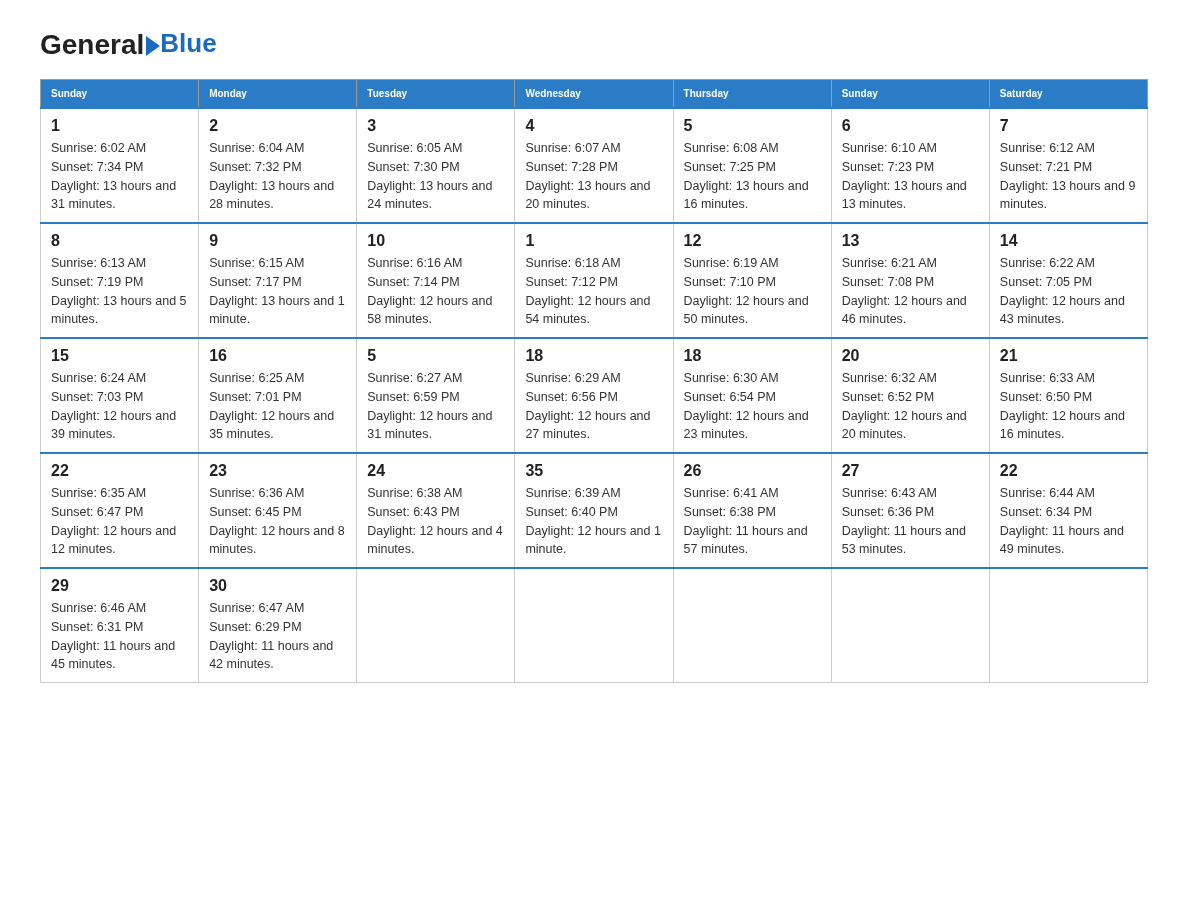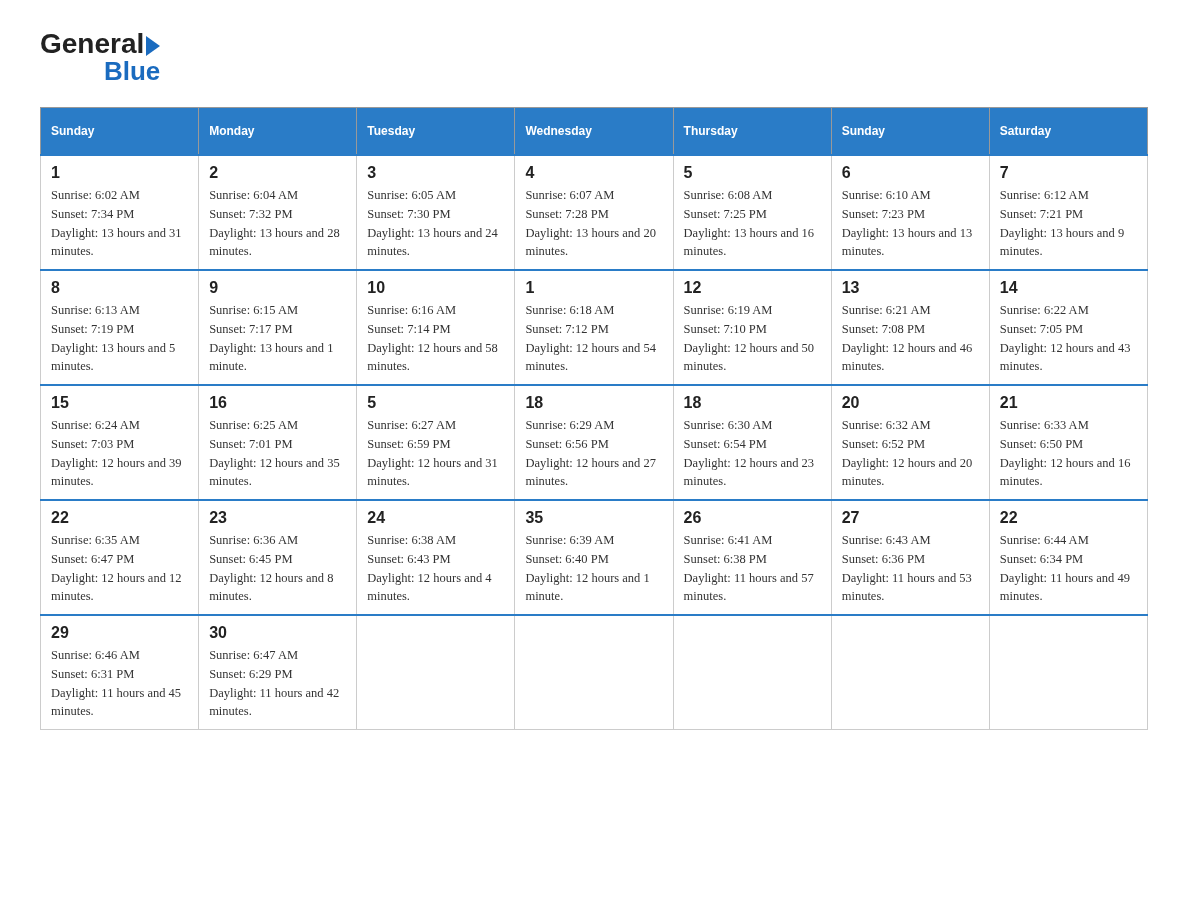--- a/index.html
+++ b/index.html
@@ -13,22 +13,21 @@
 
     
     .header {
       display: flex;
       justify-content: space-between;
       align-items: flex-start;
       margin-bottom: 20px;
     }
     .logo-area {
       display: flex;
-      flex-direction: column;
-      align-items: flex-end;
+      align-items: center;
     }
     .logo-text {
       font-size: 28px;
       font-weight: bold;
       color: #222;
       line-height: 1;
     }
     .logo-arrow {
       width: 0;
       height: 0;
@@ -63,23 +62,23 @@
 
     
     .calendar {
       width: 100%;
       border-collapse: collapse;
       border: 1px solid #999;
     }
     .calendar th {
       background-color: #2a7cc7;
       color: #fff;
-      font-size: 12px;
-      font-weight: bold;
-      padding: 16px 10px;
+      font-size: 10px;
+      font-weight: bold;
+      padding: 8px 10px;
       text-align: left;
       border: 1px solid #999;
     }
     .calendar td {
       vertical-align: top;
       padding: 8px 10px;
       border: 1px solid #ccc;
       width: 14.28%;
       font-size: 12.5px;
       color: #333;
@@ -92,21 +91,20 @@
       font-size: 16px;
       font-weight: bold;
       color: #222;
       margin-bottom: 4px;
       display: block;
     }
     .day-info {
       font-size: 12.5px;
       line-height: 1.5;
       color: #333;
-      font-family: Liberation Serif, serif;
     }
     .week-row td {
       border-top: 2px solid #2a7cc7;
     }
   </style>
 </head>
 <body>
 
 <div class="header">
   <div class="logo-area">

